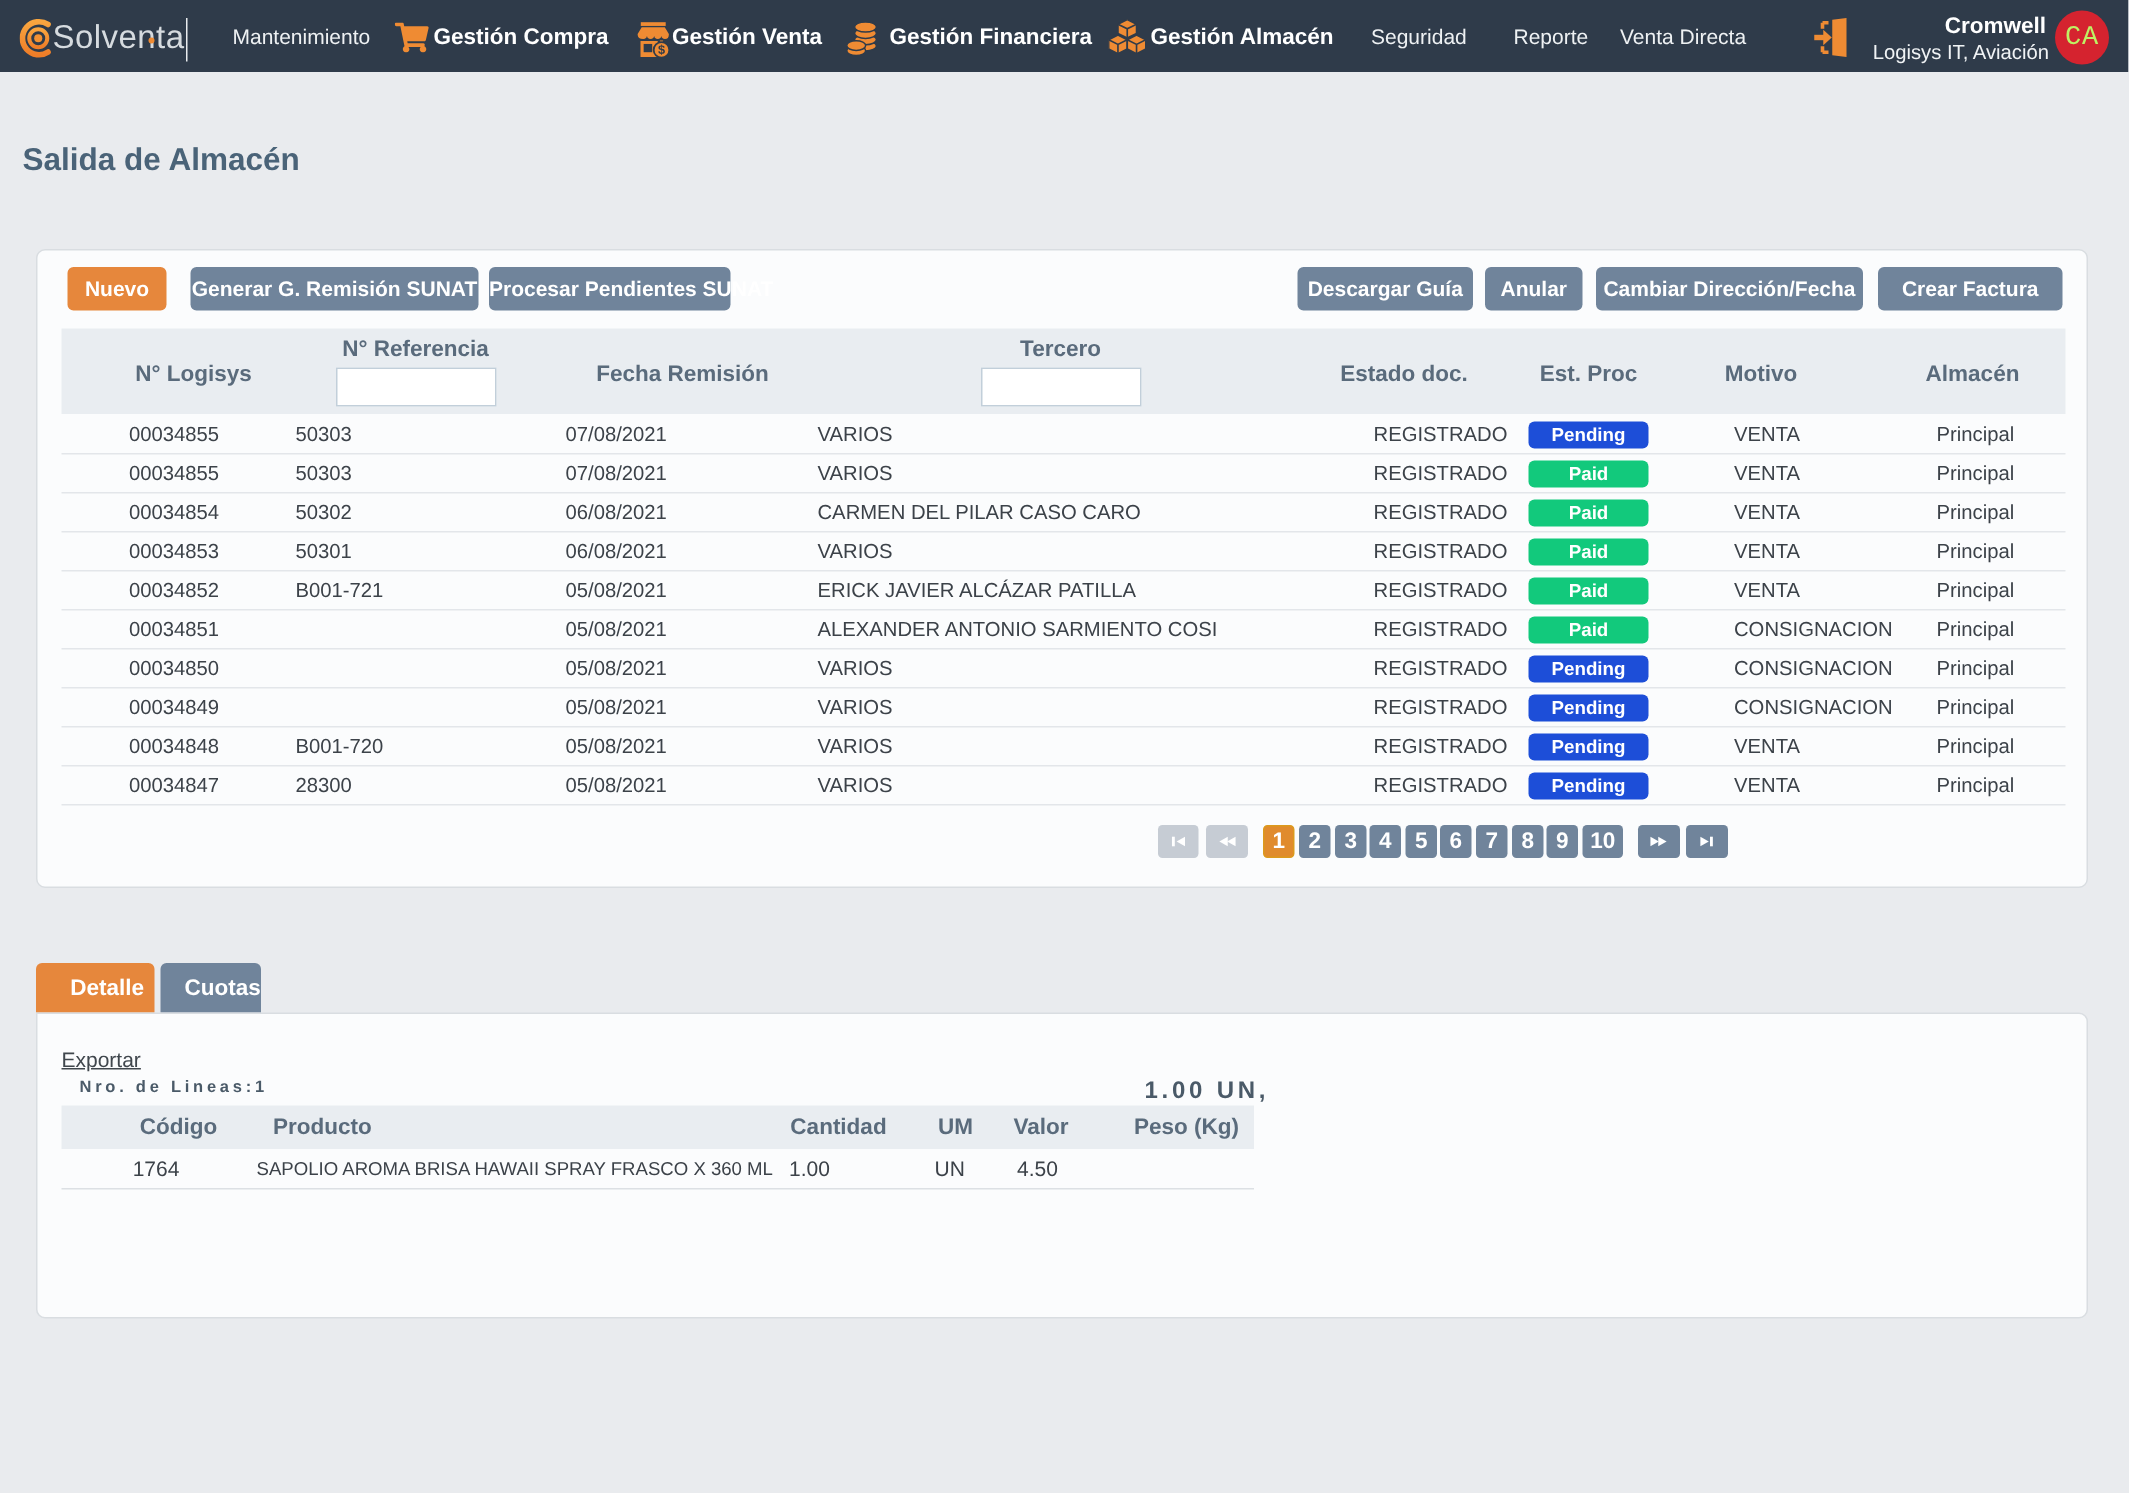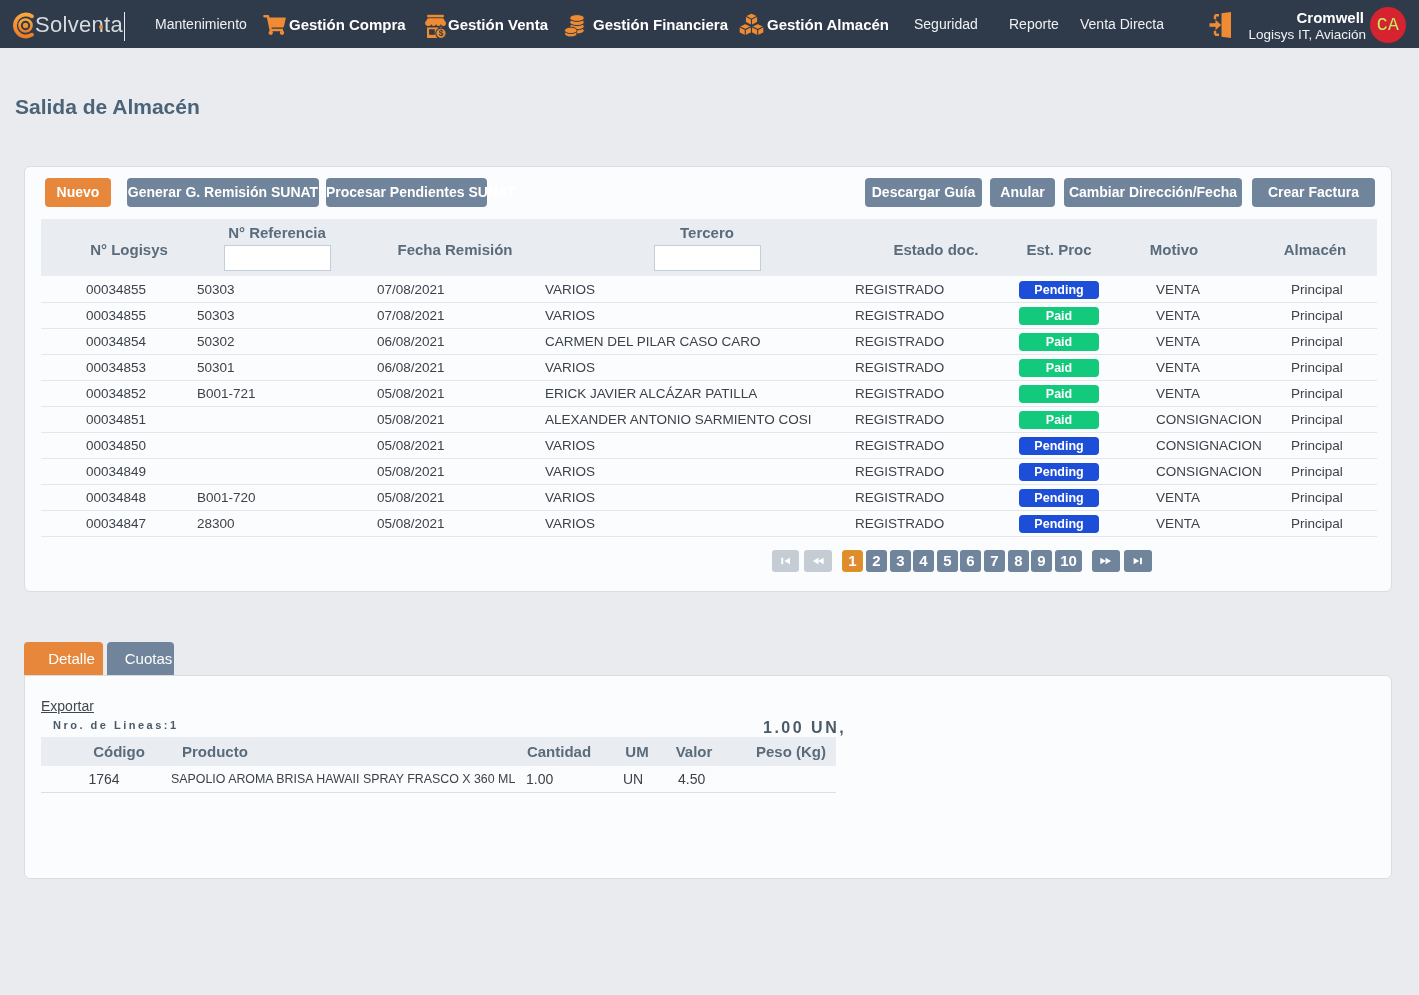--- a/index.html
+++ b/index.html
@@ -36,36 +36,36 @@
 .hl { position:absolute; transform:translate(-50%,0); font-weight:bold; font-size:15px; color:#5a6b7c; white-space:nowrap; }
 .inp { position:absolute; width:107px; height:26px; background:#fff; border:1px solid #c2cfda; }
 
 
 .row { position:absolute; left:41px; width:1336px; height:26px; border-bottom:1px solid #e3e6ea; }
 .c { position:absolute; top:0; height:25px; line-height:26px; font-size:13.5px; color:#3c4249; white-space:nowrap; }
 .c1 { left:0; width:150px; text-align:center; }
 .c2 { left:156px; }
 .c3 { left:336px; }
 .c4 { left:504px; }
-.c5 { left:814px; width:150px; text-align:left; }
+.c5 { left:814px; width:150px; text-align:right; }
 .c7 { left:1115px; }
 .c8 { left:1250px; }
 .badge { position:absolute; left:978px; top:4px; width:80px; height:18px; border-radius:4px; color:#fff; font-weight:bold; font-size:12.5px; text-align:center; line-height:18px; }
 .bdg-p { background:#1d4ed8; }
 .bdg-g { background:#12c97c; }
 
 
 .pg { position:absolute; top:550px; height:22px; background:#70849b; border-radius:3px; color:#fff; font-weight:bold; font-size:15px; text-align:center; line-height:22px; }
 .pg-act { background:#e08b2d; border:1.5px solid #dc9a1d; line-height:19px; }
 .pga { position:absolute; top:550px; height:22px; border-radius:3px; }
 .pga-d { background:#c6ccd4; }
 .pga-e { background:#70849b; }
 
 
-.tab { position:absolute; height:33px; border-radius:4px 4px 0 0; color:#fff; font-weight:normal; font-size:15px; text-align:center; line-height:33px;padding-left:16px; }
+.tab { position:absolute; height:33px; border-radius:4px 4px 0 0; color:#fff; font-weight:bold; font-size:15px; text-align:center; line-height:33px;padding-left:16px; }
 
 
 .exportar { position:absolute; left:41px; top:698px; font-size:14px; color:#40474d; text-decoration:underline; }
 .nlineas { position:absolute; left:53px; top:719px; font-size:11px; font-weight:bold; letter-spacing:2.5px; color:#4a5a68; }
 .nun { position:absolute; left:763px; top:719px; font-size:16px; font-weight:bold; letter-spacing:2.5px; color:#4a5a68; }
 .dhead { position:absolute; left:41px; top:737px; width:795px; height:29px; background:#e9edf1; }
 .dhl { position:absolute; top:737px; height:29px; line-height:30px; font-weight:bold; font-size:15px; color:#5a6b7c; transform:translate(-50%,0); white-space:nowrap; }
 .drow { position:absolute; left:41px; top:766px; width:795px; height:27px; border-bottom:1px solid #dce0e4; }
 .dc { position:absolute; top:0; height:26px; line-height:27px; font-size:14px; color:#3c4249; white-space:nowrap; }
 </style></head>

